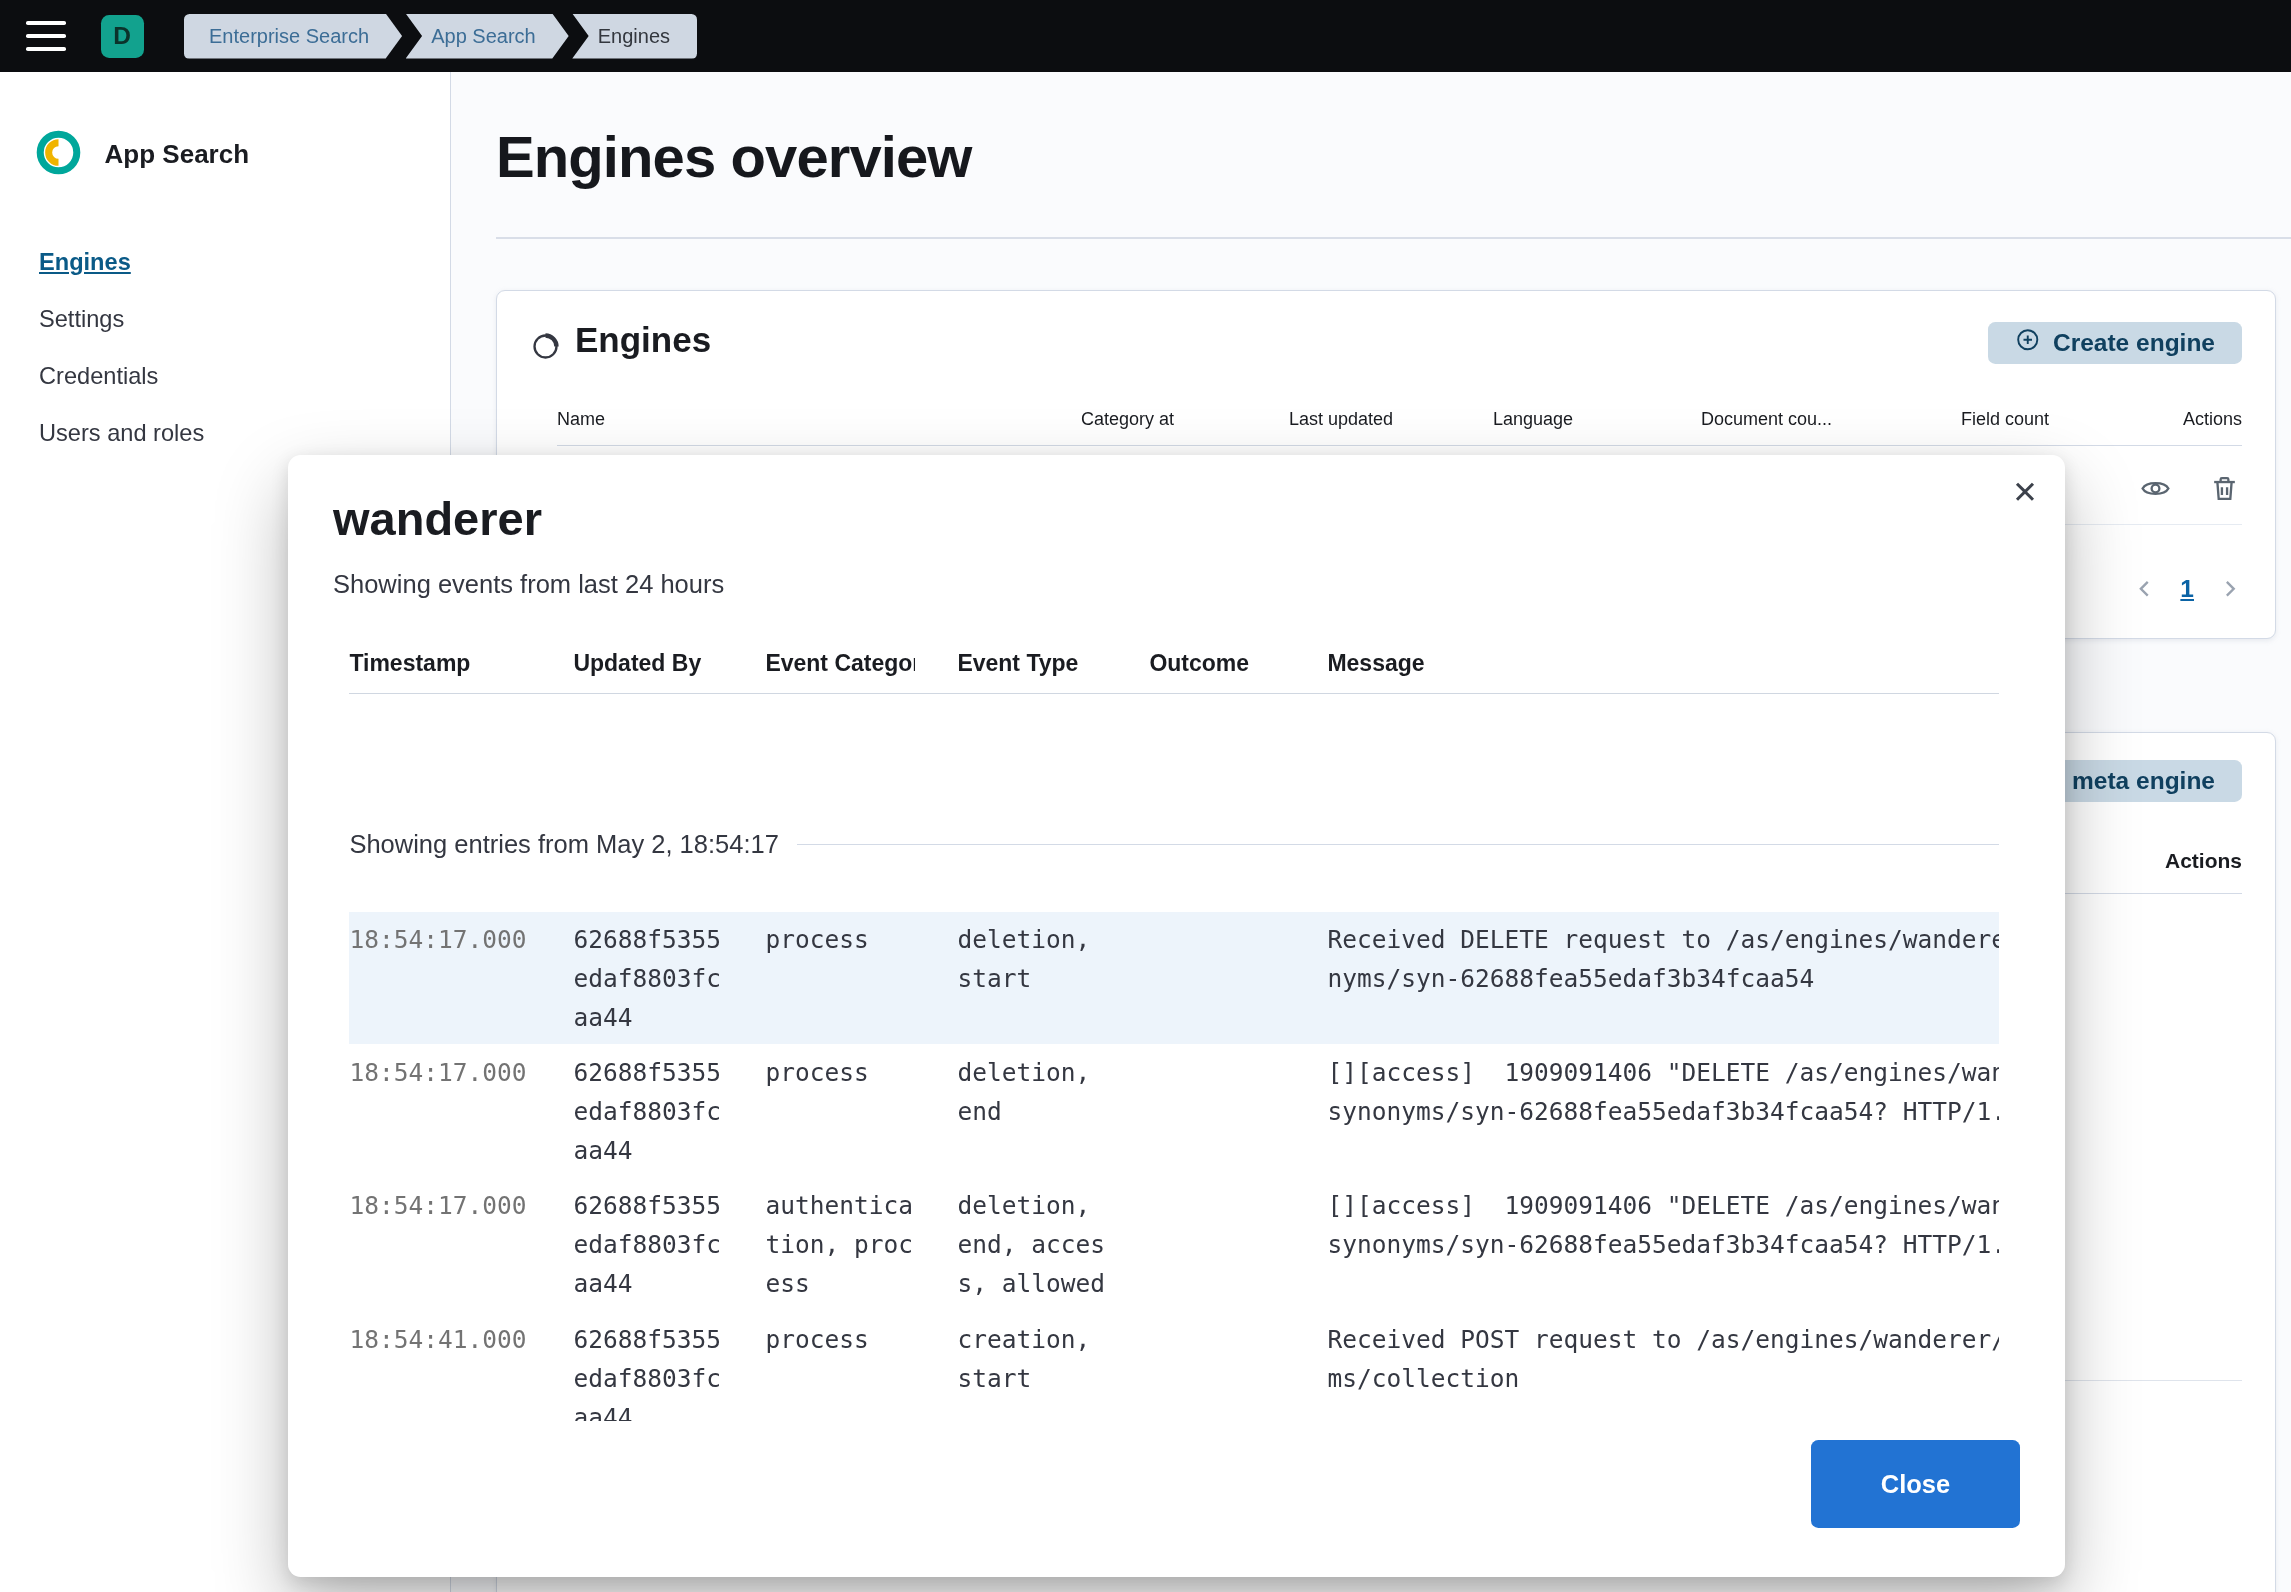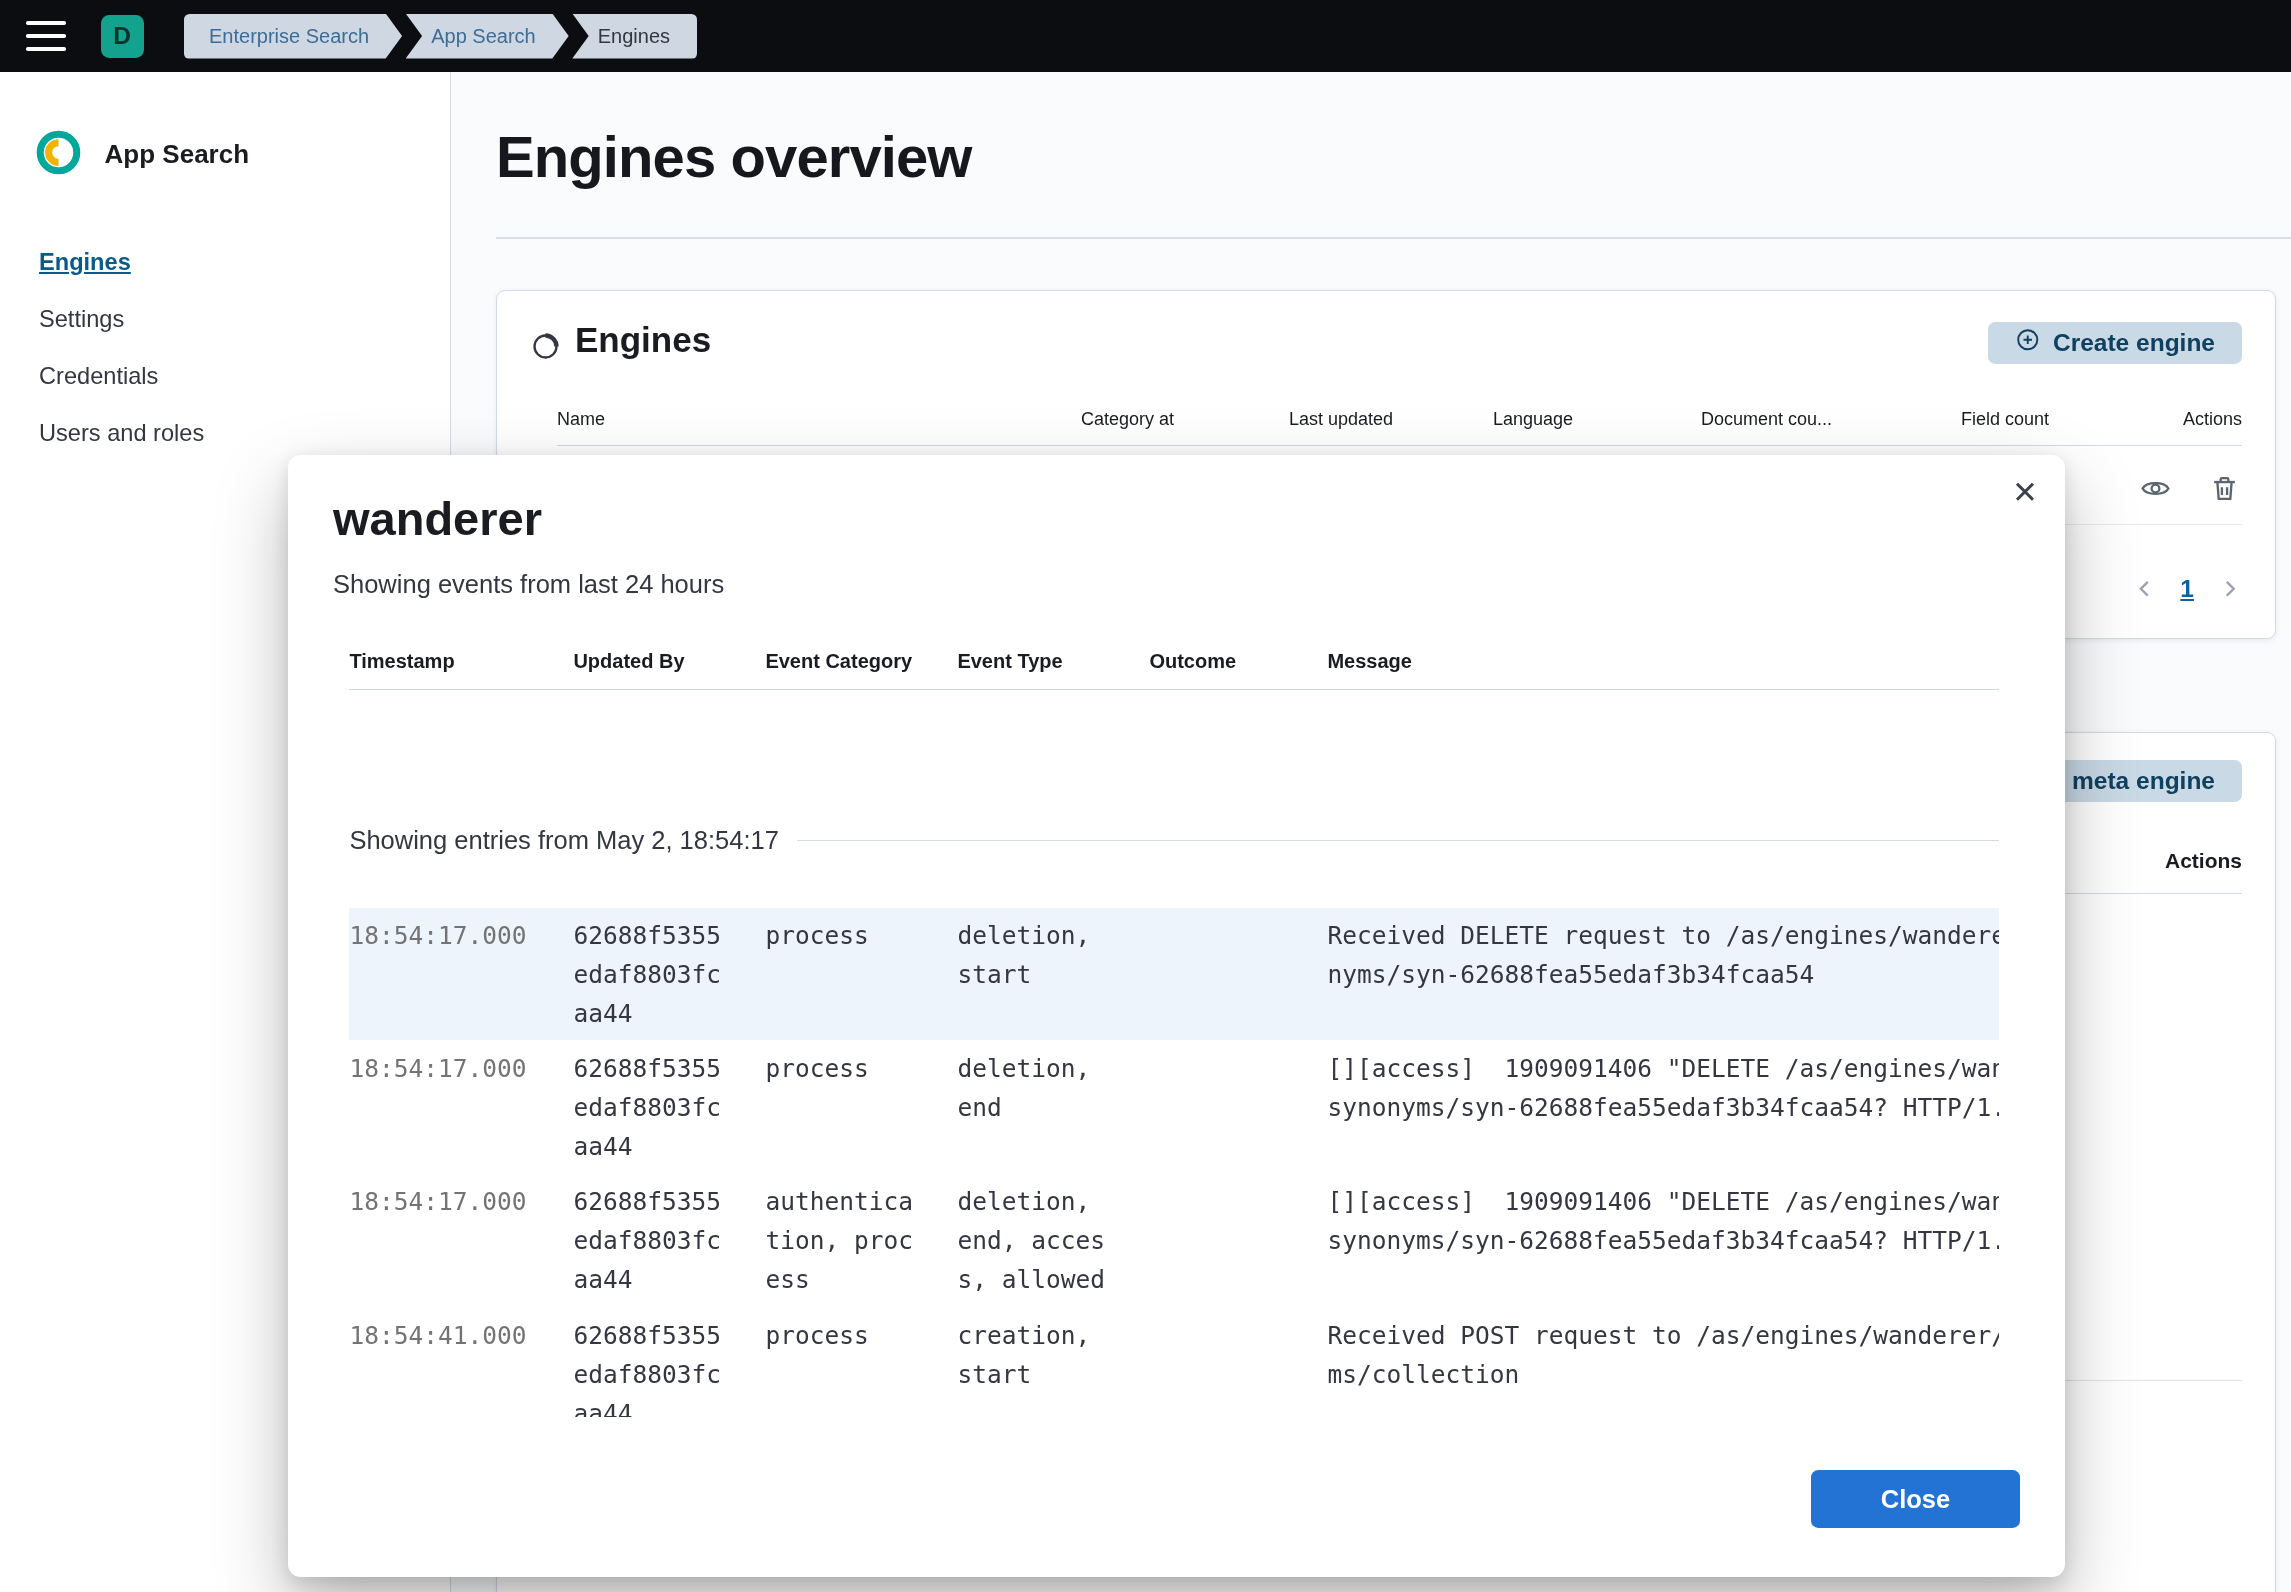--- a/index.html
+++ b/index.html
@@ -61,30 +61,30 @@
   .meta-rule-2 { position:absolute; left:47px; right:33px; top:647px; height:0.9px; background:#dfe4ec; }
 
   
   .modal { position:absolute; left:288px; top:455px; width:1777px; height:1122px; background:#ffffff; border-radius:12.7px; box-shadow:0 31px 73px rgba(0,0,0,0.28), 0 5.5px 18px rgba(0,0,0,0.12); z-index:20; overflow:hidden; padding:36px 45px 0 45px; }
   .modal-close-x { position:absolute; top:12.7px; right:18px; font-size:31px; font-weight:300; color:#3c414b; line-height:1; padding:9px; }
   .modal-title { font-size:47px; font-weight:700; color:#1a1c21; }
   .modal-sub { margin-top:24px; font-size:25.5px; color:#343741; }
 
   .logtable { margin:51px 0 0 16.4px; width:1650px; overflow:hidden; }
   .lgrid { display:grid; grid-template-columns:182px 150px 150px 150px 136px 775px; column-gap:42px; }
-  .log-head { font-size:20px; font-weight:700; color:#1a1c21; padding-bottom:16.4px; border-bottom:0.9px solid #d0d7e1; }
+  .log-head { font-size:23px; font-weight:700; color:#1a1c21; padding-bottom:16.4px; border-bottom:0.9px solid #d0d7e1; }
   .log-head span { white-space:nowrap; overflow:hidden; }
   .log-divider { margin-top:136px; display:flex; align-items:center; gap:18px; font-size:25.5px; color:#343741; }
   .log-divider .rule { flex:1; height:0.9px; background:#d3dae6; }
   .log-rows { margin-top:53px; height:509px; overflow:hidden; }
   .log-row { padding:7.3px 0; margin-bottom:1.8px; }
   .log-row.hl { background:#edf4fb; }
   .cell { font-family:"DejaVu Sans Mono","Liberation Mono",monospace; font-size:24.5px; line-height:39px; color:#343741; word-break:break-all; white-space:pre-wrap; }
   .c-ts { color:#737373; white-space:nowrap; }
-  .btn-primary { position:absolute; right:45px; bottom:49px; height:58px; min-width:209px; padding:0 42px; border-radius:7.3px; background:#2273d3; color:#ffffff; font-size:25.5px; font-weight:700; display:flex; align-items:center; justify-content:center; }
+  .btn-primary { position:absolute; right:45px; bottom:49px; height:88px; min-width:209px; padding:0 42px; border-radius:7.3px; background:#2273d3; color:#ffffff; font-size:25.5px; font-weight:700; display:flex; align-items:center; justify-content:center; }
 </style>
 </head>
 <body>
 
 <header class="topbar">
   <button class="hamburger" aria-label="menu">
     <span></span>
       <span></span>
       <span></span>
   </button>

